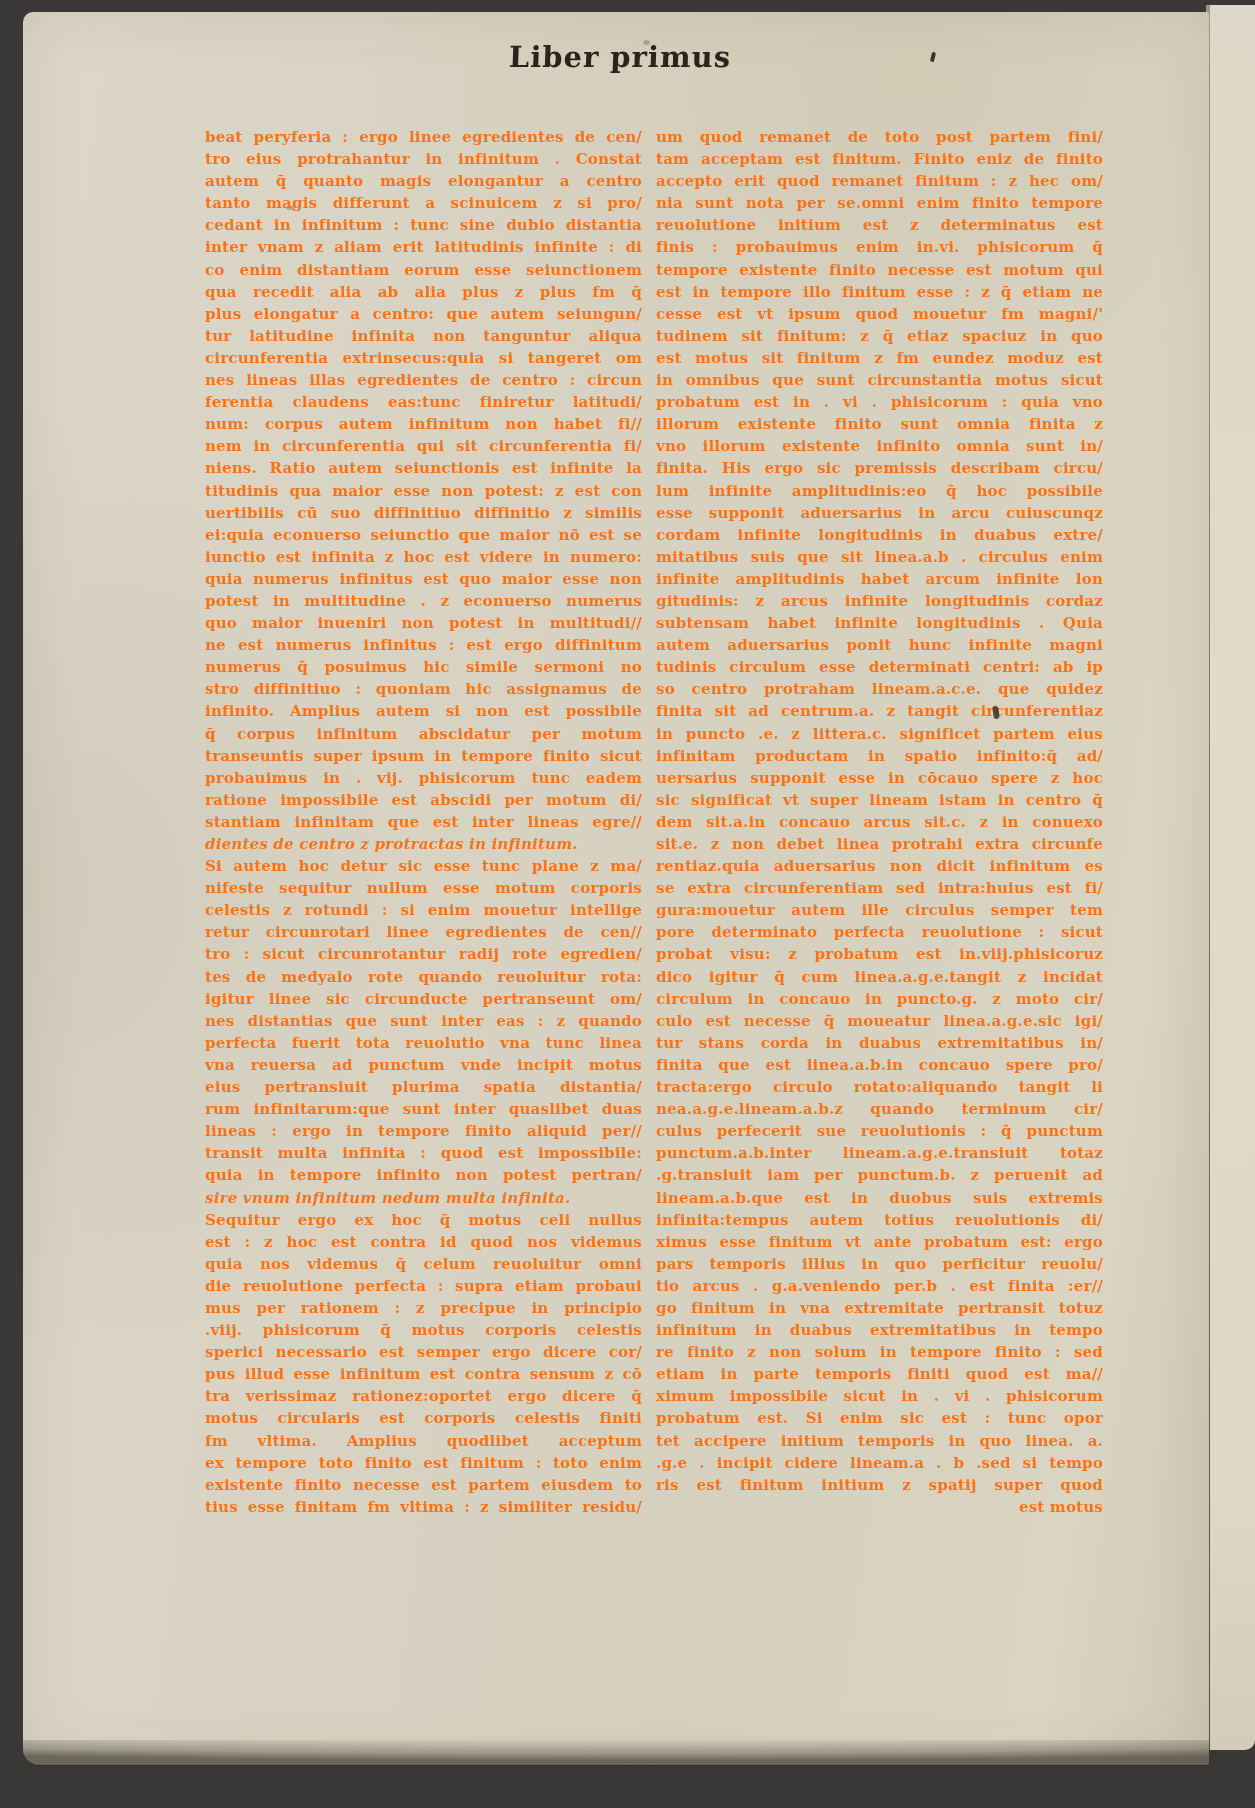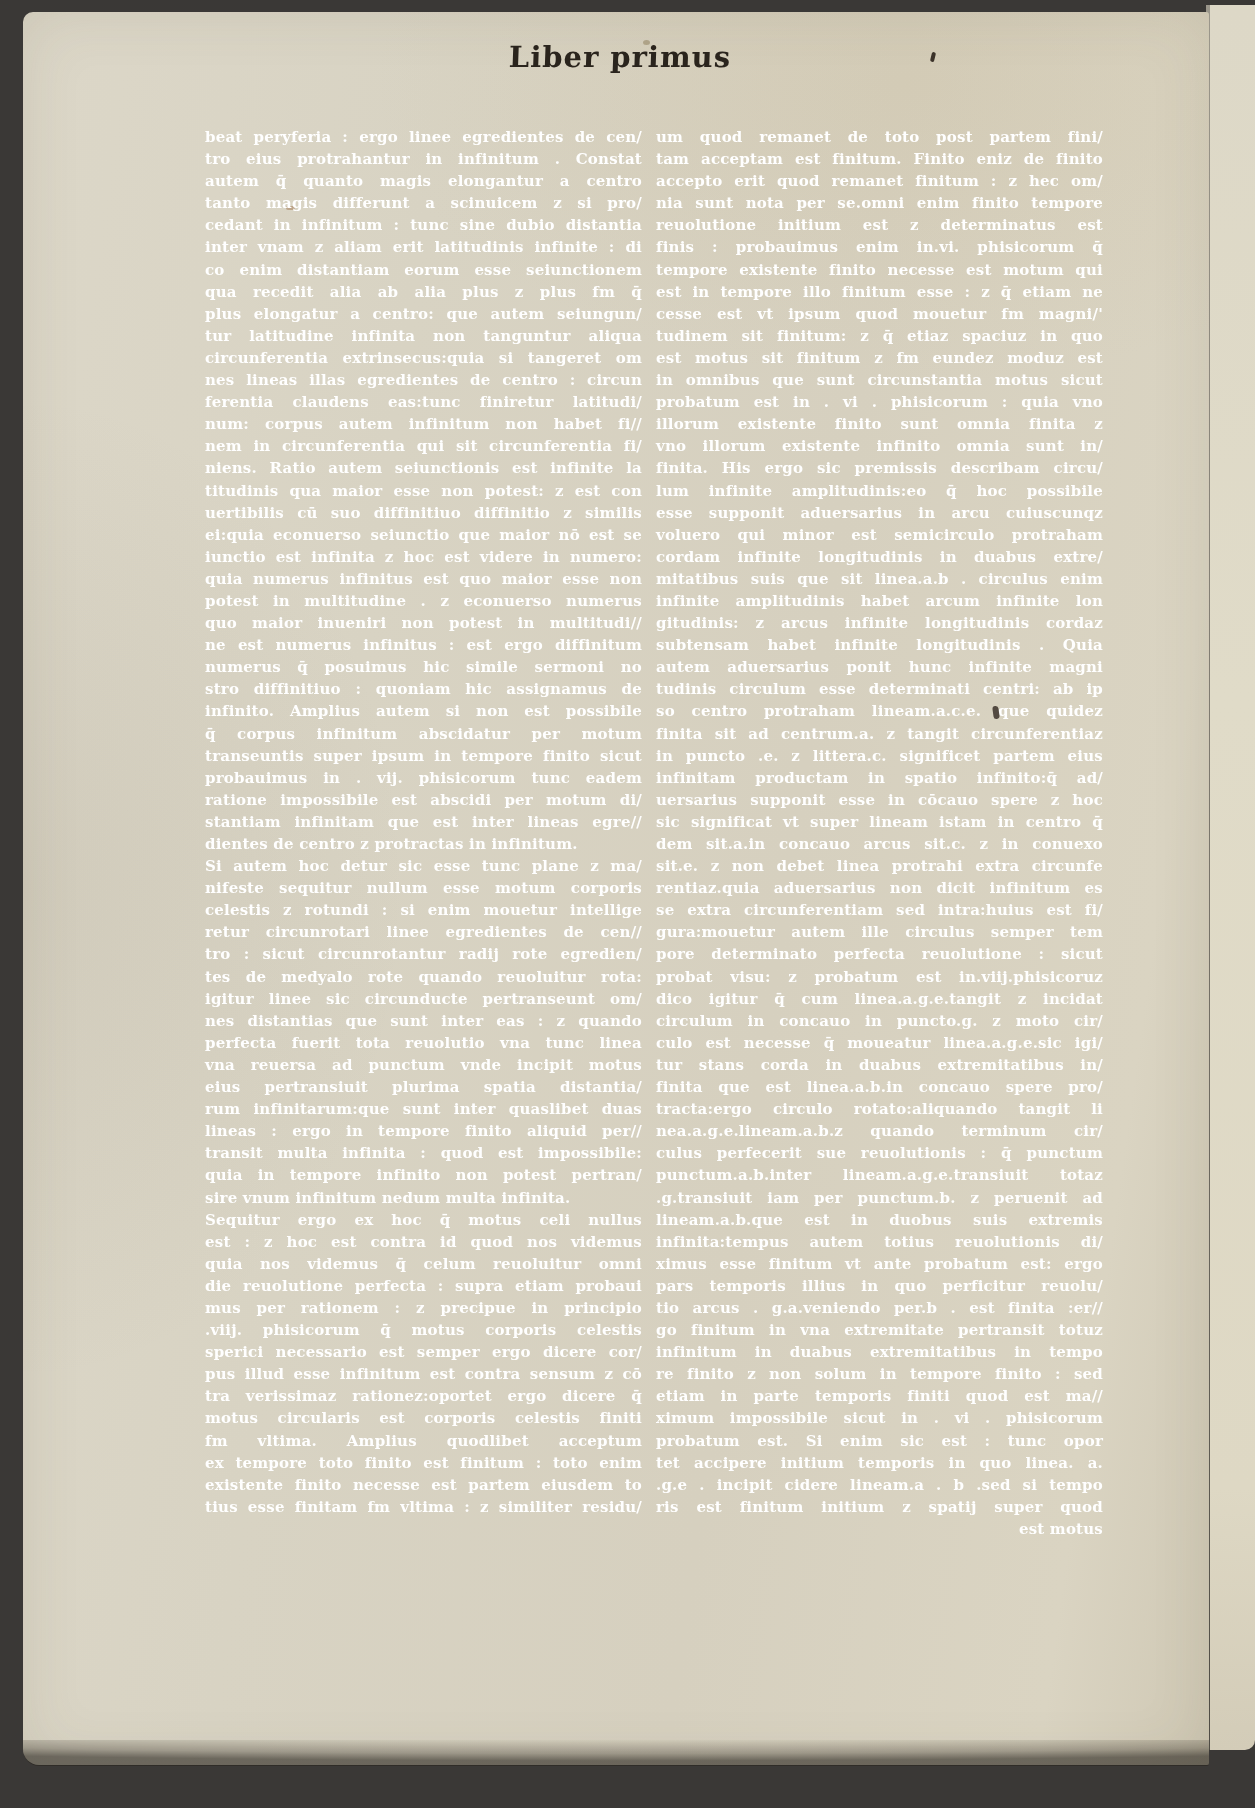--- a/index.html
+++ b/index.html
@@ -55,37 +55,37 @@
     font-size: 29px;
     font-weight: 700;
     letter-spacing: 1px;
     color: #2a241d;
     transform: skewX(-2deg);
   }
 
   .column {
     position: absolute;
     top: 126px;
-    color: #ffffff;
+    color: #f97316;
     font-size: 15px;
     font-weight: 700;
     letter-spacing: 0.2px;
   }
   .col-left  { left: 205px; width: 437px; }
   .col-right { left: 656px; width: 447px; }
 
   .line {
     height: 22.1px;
     line-height: 22.1px;
     white-space: nowrap;
     text-align: justify;
     text-align-last: justify;
     overflow: visible;
   }
-  .line.flush { text-align-last: left; }
+  .line.flush { text-align-last: left; font-style: italic; }
   .col-right .line:last-child { text-align-last: right; text-align: right; }
 
   
   .speck { position: absolute; background: #3c332a; border-radius: 50%; }
   .speck.s1 { left: 931px; top: 52px;  width: 4px;  height: 10px; border-radius: 2px; transform: rotate(14deg); }
   .speck.s2 { left: 993px; top: 706px; width: 6px;  height: 13px; border-radius: 3px; transform: rotate(-8deg); opacity:.85; }
   .speck.s3 { left: 620px; top: 28px;  width: 7px;  height: 5px; opacity: .5; background:#8a7a55; }
   .speck.s4 { left: 263px; top: 194px; width: 9px;  height: 4px; opacity: .45; background:#9b6d45; border-radius: 2px; }
 </style>
 </head>
@@ -180,21 +180,20 @@
       <div class="line">cesse est vt ipsum quod mouetur fm magni/'</div>
       <div class="line">tudinem sit finitum: z q̄ etiaz spaciuz in quo</div>
       <div class="line">est motus sit finitum z fm eundez moduz est</div>
       <div class="line">in omnibus que sunt circunstantia motus sicut</div>
       <div class="line">probatum est in . vi . phisicorum : quia vno</div>
       <div class="line">illorum existente finito sunt omnia finita z</div>
       <div class="line">vno illorum existente infinito omnia sunt in/</div>
       <div class="line">finita. His ergo sic premissis describam circu/</div>
       <div class="line">lum infinite amplitudinis:eo q̄ hoc possibile</div>
       <div class="line">esse supponit aduersarius in arcu cuiuscunqz</div>
-      <div class="line">voluero qui minor est semicirculo protraham</div>
       <div class="line">cordam infinite longitudinis in duabus extre/</div>
       <div class="line">mitatibus suis que sit linea.a.b . circulus enim</div>
       <div class="line">infinite amplitudinis habet arcum infinite lon</div>
       <div class="line">gitudinis: z arcus infinite longitudinis cordaz</div>
       <div class="line">subtensam habet infinite longitudinis . Quia</div>
       <div class="line">autem aduersarius ponit hunc infinite magni</div>
       <div class="line">tudinis circulum esse determinati centri: ab ip</div>
       <div class="line">so centro protraham lineam.a.c.e. que quidez</div>
       <div class="line">finita sit ad centrum.a. z tangit circunferentiaz</div>
       <div class="line">in puncto .e. z littera.c. significet partem eius</div>

